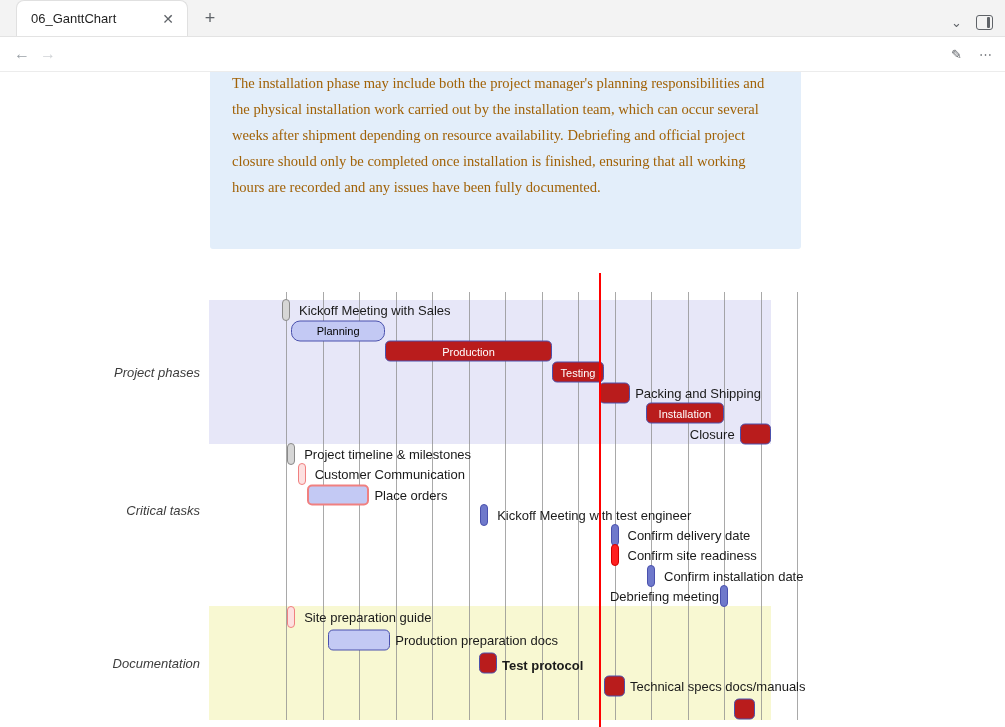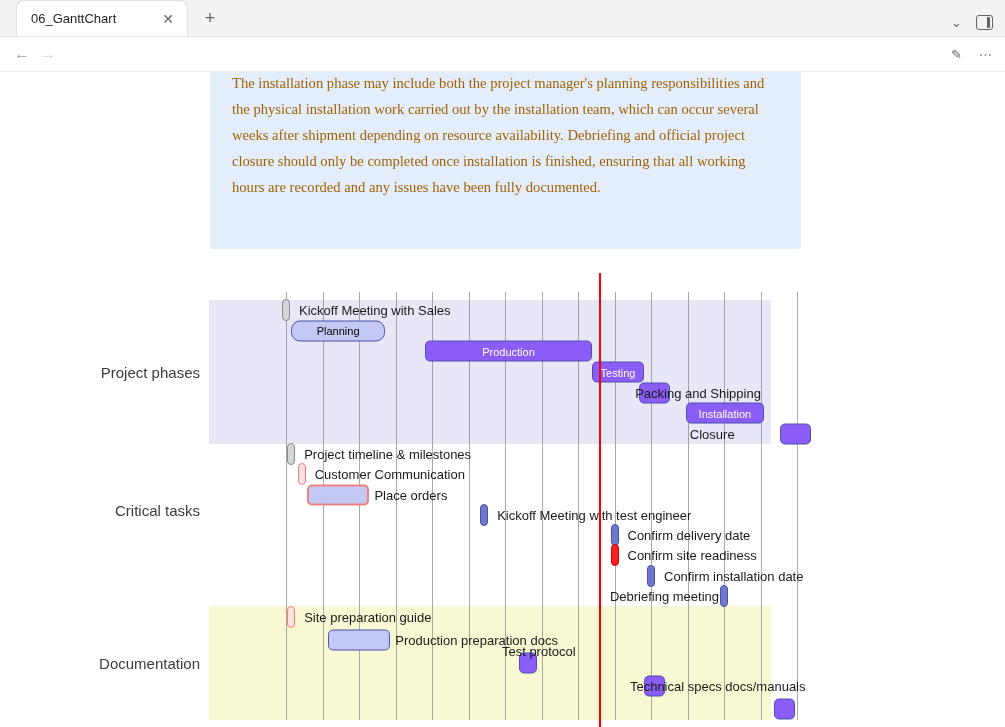--- a/index.html
+++ b/index.html
@@ -111,22 +111,23 @@
 
   
   .plot {
     position: absolute; left: 209px; top: 105px;
     width: 562px; height: 420px;
   }
   .band { position: absolute; left: 0; width: 562px; }
 
   .band-label {
     position: absolute; right: 100%; margin-right: 9px;
-    font-size: 15px; color: #3c3c3c; white-space: nowrap;
+    font-size: 13px; color: #3c3c3c; white-space: nowrap;
     transform: translateY(-50%);
+    font-style: italic;
   }
 
   .gridline {
     position: absolute; top: 0; bottom: 0; width: 1px;
     background: #8c8c8c; opacity: .75;
   }
 
   .todayline {
     position: absolute; width: 2px; background: #ff0000;
     top: -27px; height: 465px; z-index: 6;
@@ -134,21 +135,21 @@
 
   
   .bar {
     position: absolute; height: 21px;
     border-radius: 5px;
     display: flex; align-items: center; justify-content: center;
     font-size: 11px; white-space: nowrap;
     transform: translateY(-50%);
     z-index: 4;
   }
-  .bar.solid { background: #8b5cf6; border: 1.4px solid #4a51ad; color: #ffffff; margin-left: 40px; }
+  .bar.solid { background: #b91c1c; border: 1.4px solid #4a51ad; color: #ffffff; }
   .bar.light { background: #c3c9f4; border: 1.4px solid #4a51ad; }
   .bar.lightred { background: #c3c9f4; border: 2px solid #f08080; }
 
   .marker {
     position: absolute; width: 8px; height: 22px;
     border-radius: 4px; transform: translateY(-50%);
     z-index: 5;
   }
   .marker.gray    { background: #d6d6d6; border: 1.3px solid #8a8a8a; }
   .marker.pink    { background: #fde0e0; border: 1.6px solid #f08080; }
@@ -243,21 +244,21 @@
         <div class="bar-ext right" style="top: 255.375px; left: 418.5px;">Confirm site readiness</div>
         <div class="marker indigo" title="Confirm installation date" style="left: 438px; top: 275.625px;"></div>
         <div class="bar-ext right" style="top: 275.625px; left: 455px;">Confirm installation date</div>
         <div class="marker indigo" title="Debriefing meeting" style="left: 511px; top: 295.875px;"></div>
         <div class="bar-ext left" style="top: 295.875px; left: 510px;">Debriefing meeting</div>
         <div class="marker pink" title="Site preparation guide" style="left: 78.2143px; top: 317.4px;"></div>
         <div class="bar-ext right" style="top: 317.4px; left: 95.2143px;">Site preparation guide</div>
         <div class="bar light" title="Production preparation docs" style="left: 118.714px; width: 62.5714px; top: 340.2px;"></div>
         <div class="bar-ext right" style="top: 340.2px; left: 186.286px;">Production preparation docs</div>
         <div class="bar solid" title="Test protocol" style="left: 269.929px; width: 18px; top: 363px;"></div>
-        <div class="bar-ext right" style="top: 351px; left: 292.929px;">Test protocol</div>
+        <div class="bar-ext right" style="top: 365px; left: 292.929px; font-weight: bold;">Test protocol</div>
         <div class="bar solid" title="Technical specs docs/manuals" style="left: 395.071px; width: 20.8571px; top: 385.8px;"></div>
         <div class="bar-ext right" style="top: 385.8px; left: 420.929px;">Technical specs docs/manuals</div>
         <div class="bar solid" title="Debriefing report" style="left: 525.429px; width: 20.8571px; top: 408.6px;"></div>
         <div class="bar-ext left" style="top: 408.6px; left: 520.429px; margin-top: 36px;">Debriefing report</div>
       </div>
 
   </div>
 
 </div>
 

